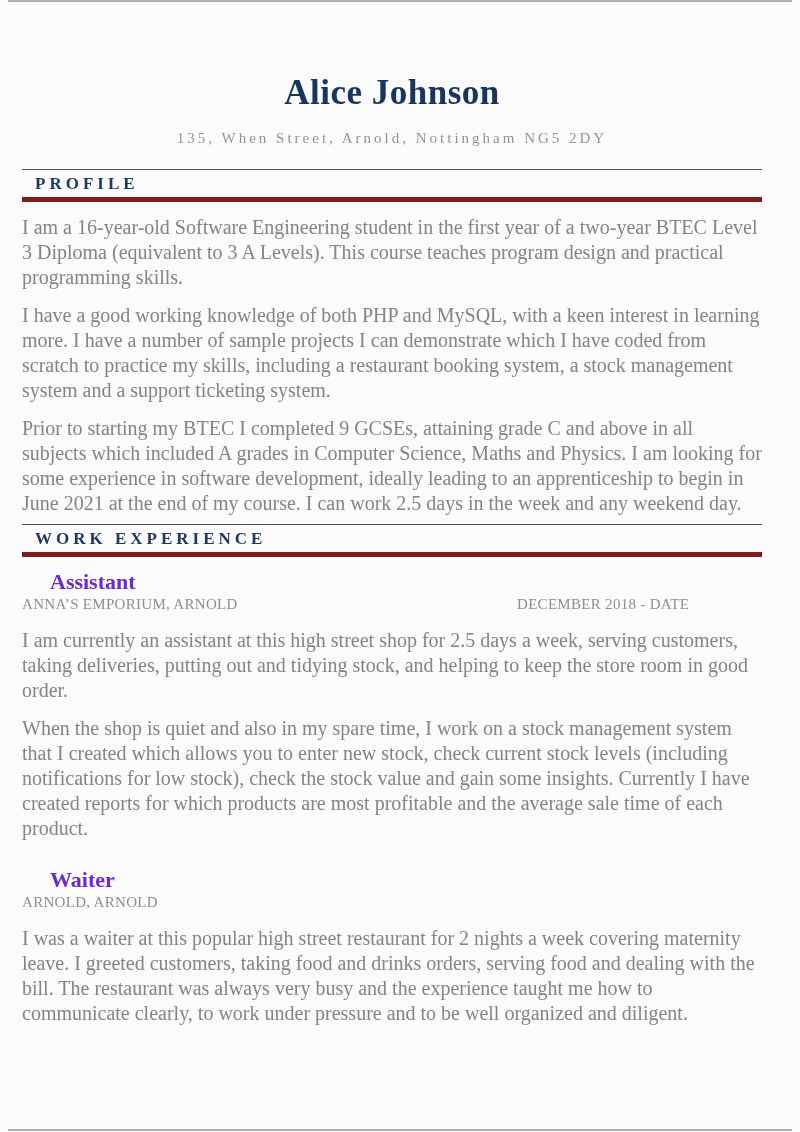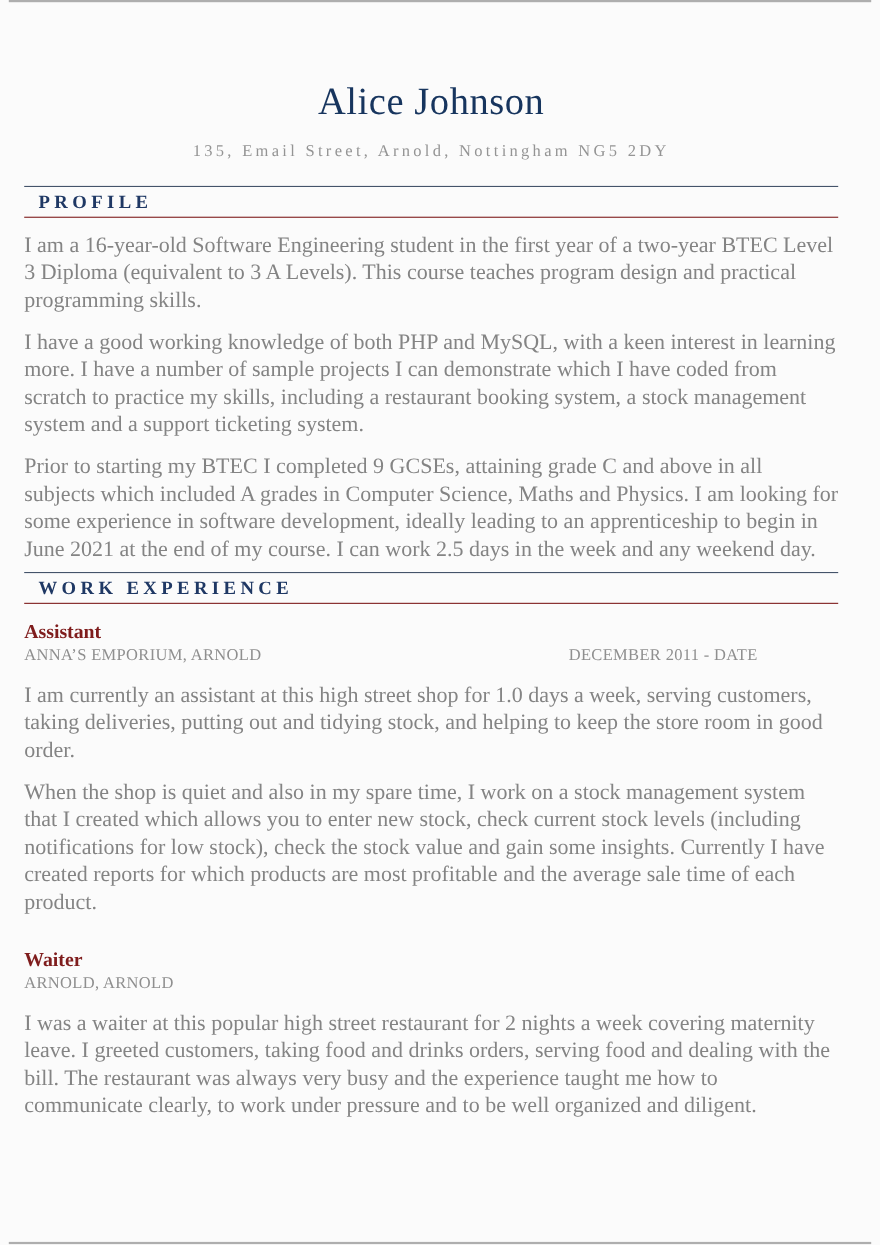--- a/index.html
+++ b/index.html
@@ -16,59 +16,60 @@
   .edge-top{top:0;}
   .edge-bottom{bottom:1px;}
   .content{padding:0 38px 0 22px;}
 
   .name{
     margin:72px 0 11px;
     text-align:center;
     color:#17355e;
     font-size:35px;
     line-height:42px;
-    font-weight:normal;
+    font-weight:bold;
     letter-spacing:0.5px;
   }
   .addr,.contact{
     text-align:center;
     color:#949494;
     font-size:15px;
     letter-spacing:3px;
     line-height:26px;
   }
   .addr{margin-top:6px;}
 
   .sec-head{
     border-top:1px solid #44546a;
-    border-bottom:1px solid #7f1d1d;
+    border-bottom:5px solid #7f1d1d;
     padding:3px 0 2px 13px;
     color:#1f3864;
     font-weight:bold;
     font-size:17px;
     letter-spacing:4px;
     line-height:22px;
   }
   .sec-head-profile{margin-top:18px;}
   .sec-head-work{margin-top:8px;}
 
   p.body{
     margin:13px 0 0;
     color:#848484;
     font-size:20px;
     line-height:25px;
   }
 
   .job{margin-top:14px;}
   .job-waiter{margin-top:28px;}
   .role{
-    color:#7f1d1d;
+    color:#6d28d9;
     font-weight:bold;
-    font-size:18px;
+    font-size:22px;
     line-height:22px;
+    margin-left:28px;
   }
   .meta{
     display:flex;
     color:#8f8f8f;
     font-size:15px;
     line-height:22px;
     letter-spacing:0.3px;
     align-items:center;
   }
   .meta .company{width:495px;flex:none;}
@@ -76,36 +77,36 @@
 </style>
 </head>
 <body>
 
 <div class="page">
   <div class="edge edge-top"></div>
 
   <div class="content">
 
     <h1 class="name">Alice Johnson</h1>
-    <div class="addr">135, Email Street, Arnold, Nottingham NG5 2DY</div>
+    <div class="addr">135, When Street, Arnold, Nottingham NG5 2DY</div>
 
     <div class="sec-head sec-head-profile">PROFILE</div>
     <p class="body">I am a 16-year-old Software Engineering student in the first year of a two-year BTEC Level 3 Diploma (equivalent to 3 A Levels). This course teaches program design and practical programming skills.</p>
     <p class="body">I have a good working knowledge of both PHP and MySQL, with a keen interest in learning more. I have a number of sample projects I can demonstrate which I have coded from scratch to practice my skills, including a restaurant booking system, a stock management system and a support ticketing system.</p>
     <p class="body">Prior to starting my BTEC I completed 9 GCSEs, attaining grade C and above in all subjects which included A grades in Computer Science, Maths and Physics. I am looking for some experience in software development, ideally leading to an apprenticeship to begin in June 2021 at the end of my course. I can work 2.5 days in the week and any weekend day.</p>
 
     <div class="sec-head sec-head-work">WORK EXPERIENCE</div>
 
     <div class="job">
       <div class="role">Assistant</div>
       <div class="meta">
         <span class="company">ANNA’S EMPORIUM, ARNOLD</span>
-        <span class="dates">DECEMBER 2011 - DATE</span>
+        <span class="dates">DECEMBER 2018 - DATE</span>
       </div>
-      <p class="body">I am currently an assistant at this high street shop for 1.0 days a week, serving customers, taking deliveries, putting out and tidying stock, and helping to keep the store room in good order.</p>
+      <p class="body">I am currently an assistant at this high street shop for 2.5 days a week, serving customers, taking deliveries, putting out and tidying stock, and helping to keep the store room in good order.</p>
       <p class="body">When the shop is quiet and also in my spare time, I work on a stock management system that I created which allows you to enter new stock, check current stock levels (including notifications for low stock), check the stock value and gain some insights. Currently I have created reports for which products are most profitable and the average sale time of each product.</p>
     </div>
 
     <div class="job job-waiter">
       <div class="role">Waiter</div>
       <div class="meta">
         <span class="company">ARNOLD, ARNOLD</span>
       </div>
       <p class="body">I was a waiter at this popular high street restaurant for 2 nights a week covering maternity leave. I greeted customers, taking food and drinks orders, serving food and dealing with the bill. The restaurant was always very busy and the experience taught me how to communicate clearly, to work under pressure and to be well organized and diligent.</p>
     </div>

